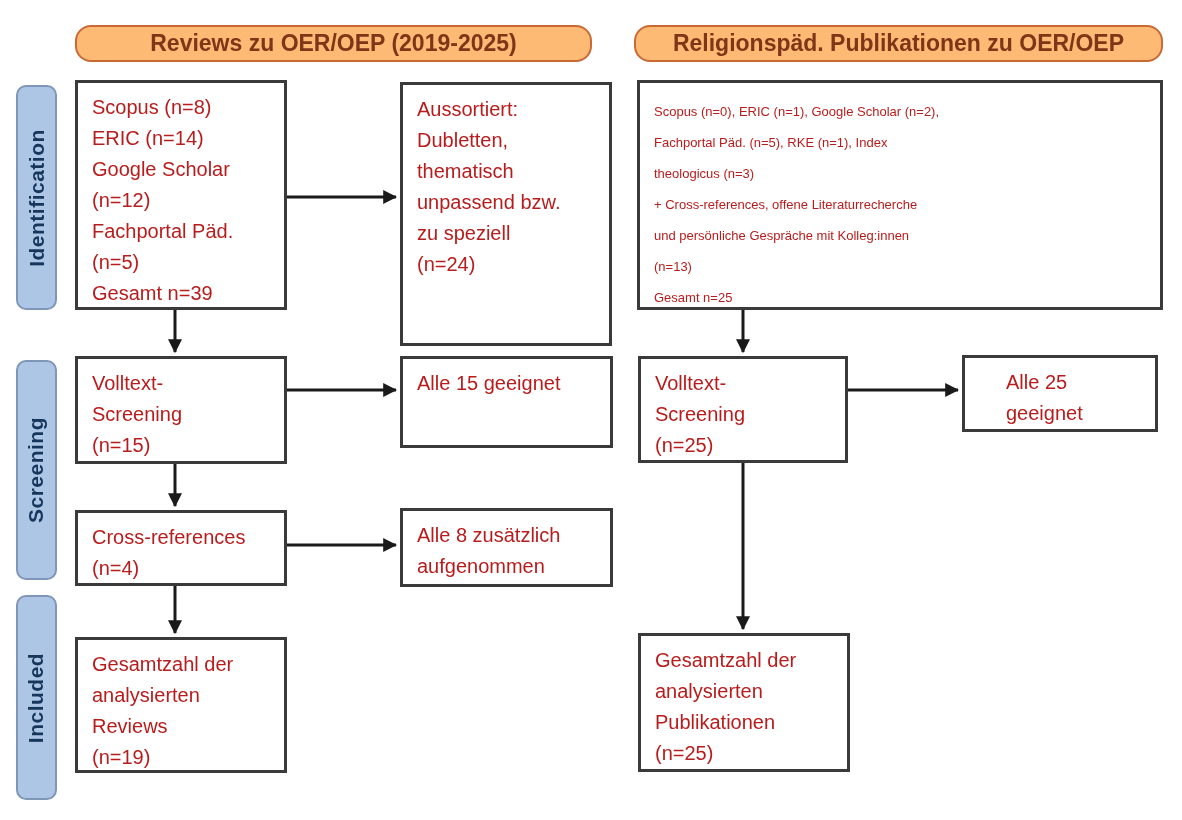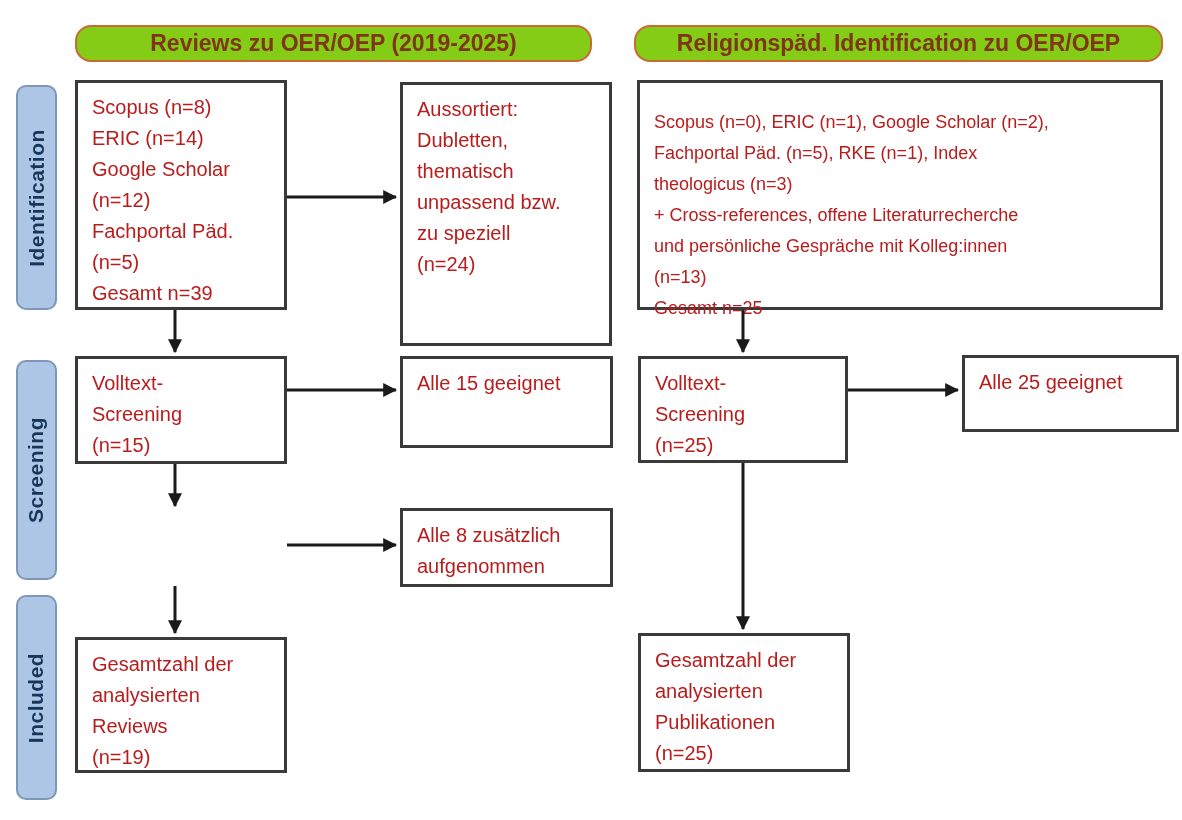--- a/index.html
+++ b/index.html
@@ -7,21 +7,21 @@
     position: relative;
     width: 1182px;
     height: 820px;
     background: #ffffff;
     font-family: "Liberation Sans", sans-serif;
     overflow: hidden;
   }
   .hdr {
     position: absolute;
     box-sizing: border-box;
-    background: #84cc16;
+    background: #fdba74;
     border: 2px solid #C96A35;
     border-radius: 16px;
     color: #7F3517;
     font-weight: bold;
     font-size: 23px;
     display: flex;
     align-items: center;
     justify-content: center;
     white-space: nowrap;
   }
@@ -52,41 +52,41 @@
   .box .txt {
     display: block;
     padding: 9px 8px 0 14px;
     color: #b91c1c;
     font-weight: normal;
     font-size: 20px;
     line-height: 31px;
     white-space: pre-line;
   }
   .box .txt.small {
-    font-size: 18px;
+    font-size: 13px;
     line-height: 31px;
-    padding-top: 24px;
+    padding-top: 13px;
   }
   svg.arrows {
     position: absolute;
     left: 0; top: 0;
     width: 1182px; height: 820px;
     pointer-events: none;
   }
 </style>
 </head>
 <body>
 
 <div class="canvas">
 
   <div class="hdr" style="left:75px; top:25px; width:517px; height:37px;">
     <span>Reviews zu OER/OEP (2019-2025)</span>
   </div>
   <div class="hdr" style="left:634px; top:25px; width:529px; height:37px;">
-    <span>Religionspäd. Identification zu OER/OEP</span>
+    <span>Religionspäd. Publikationen zu OER/OEP</span>
   </div>
 
   <div class="stage" style="left:16px; top:85px; width:41px; height:225px;">
     <span class="vtext">Identification</span>
   </div>
   <div class="stage" style="left:16px; top:360px; width:41px; height:220px;">
     <span class="vtext">Screening</span>
   </div>
   <div class="stage" style="left:16px; top:595px; width:41px; height:205px;">
     <span class="vtext">Included</span>
@@ -110,20 +110,24 @@
 (n=24)</span>
   </div>
   <div class="box" style="left:75px; top:356px; width:212px; height:108px;">
     <span class="txt">Volltext-
 Screening
 (n=15)</span>
   </div>
   <div class="box" style="left:400px; top:356px; width:213px; height:92px;">
     <span class="txt">Alle 15 geeignet</span>
   </div>
+  <div class="box" style="left:75px; top:510px; width:212px; height:76px;">
+    <span class="txt">Cross-references
+(n=4)</span>
+  </div>
   <div class="box" style="left:400px; top:508px; width:213px; height:79px;">
     <span class="txt">Alle 8 zusätzlich
 aufgenommen</span>
   </div>
   <div class="box" style="left:75px; top:637px; width:212px; height:136px;">
     <span class="txt">Gesamtzahl der
 analysierten
 Reviews
 (n=19)</span>
   </div>
@@ -135,21 +139,21 @@
 + Cross-references, offene Literaturrecherche
 und persönliche Gespräche mit Kolleg:innen
 (n=13)
 Gesamt n=25</span>
   </div>
   <div class="box" style="left:638px; top:356px; width:210px; height:107px;">
     <span class="txt">Volltext-
 Screening
 (n=25)</span>
   </div>
-  <div class="box" style="left:962px; top:355px; width:217px; height:77px;">
+  <div class="box" style="left:962px; top:355px; width:196px; height:77px;padding-left:27px;">
     <span class="txt">Alle 25 geeignet</span>
   </div>
   <div class="box" style="left:638px; top:633px; width:212px; height:139px;">
     <span class="txt">Gesamtzahl der
 analysierten
 Publikationen
 (n=25)</span>
   </div>
 
   <svg class="arrows" viewBox="0 0 1182 820" xmlns="http://www.w3.org/2000/svg">

